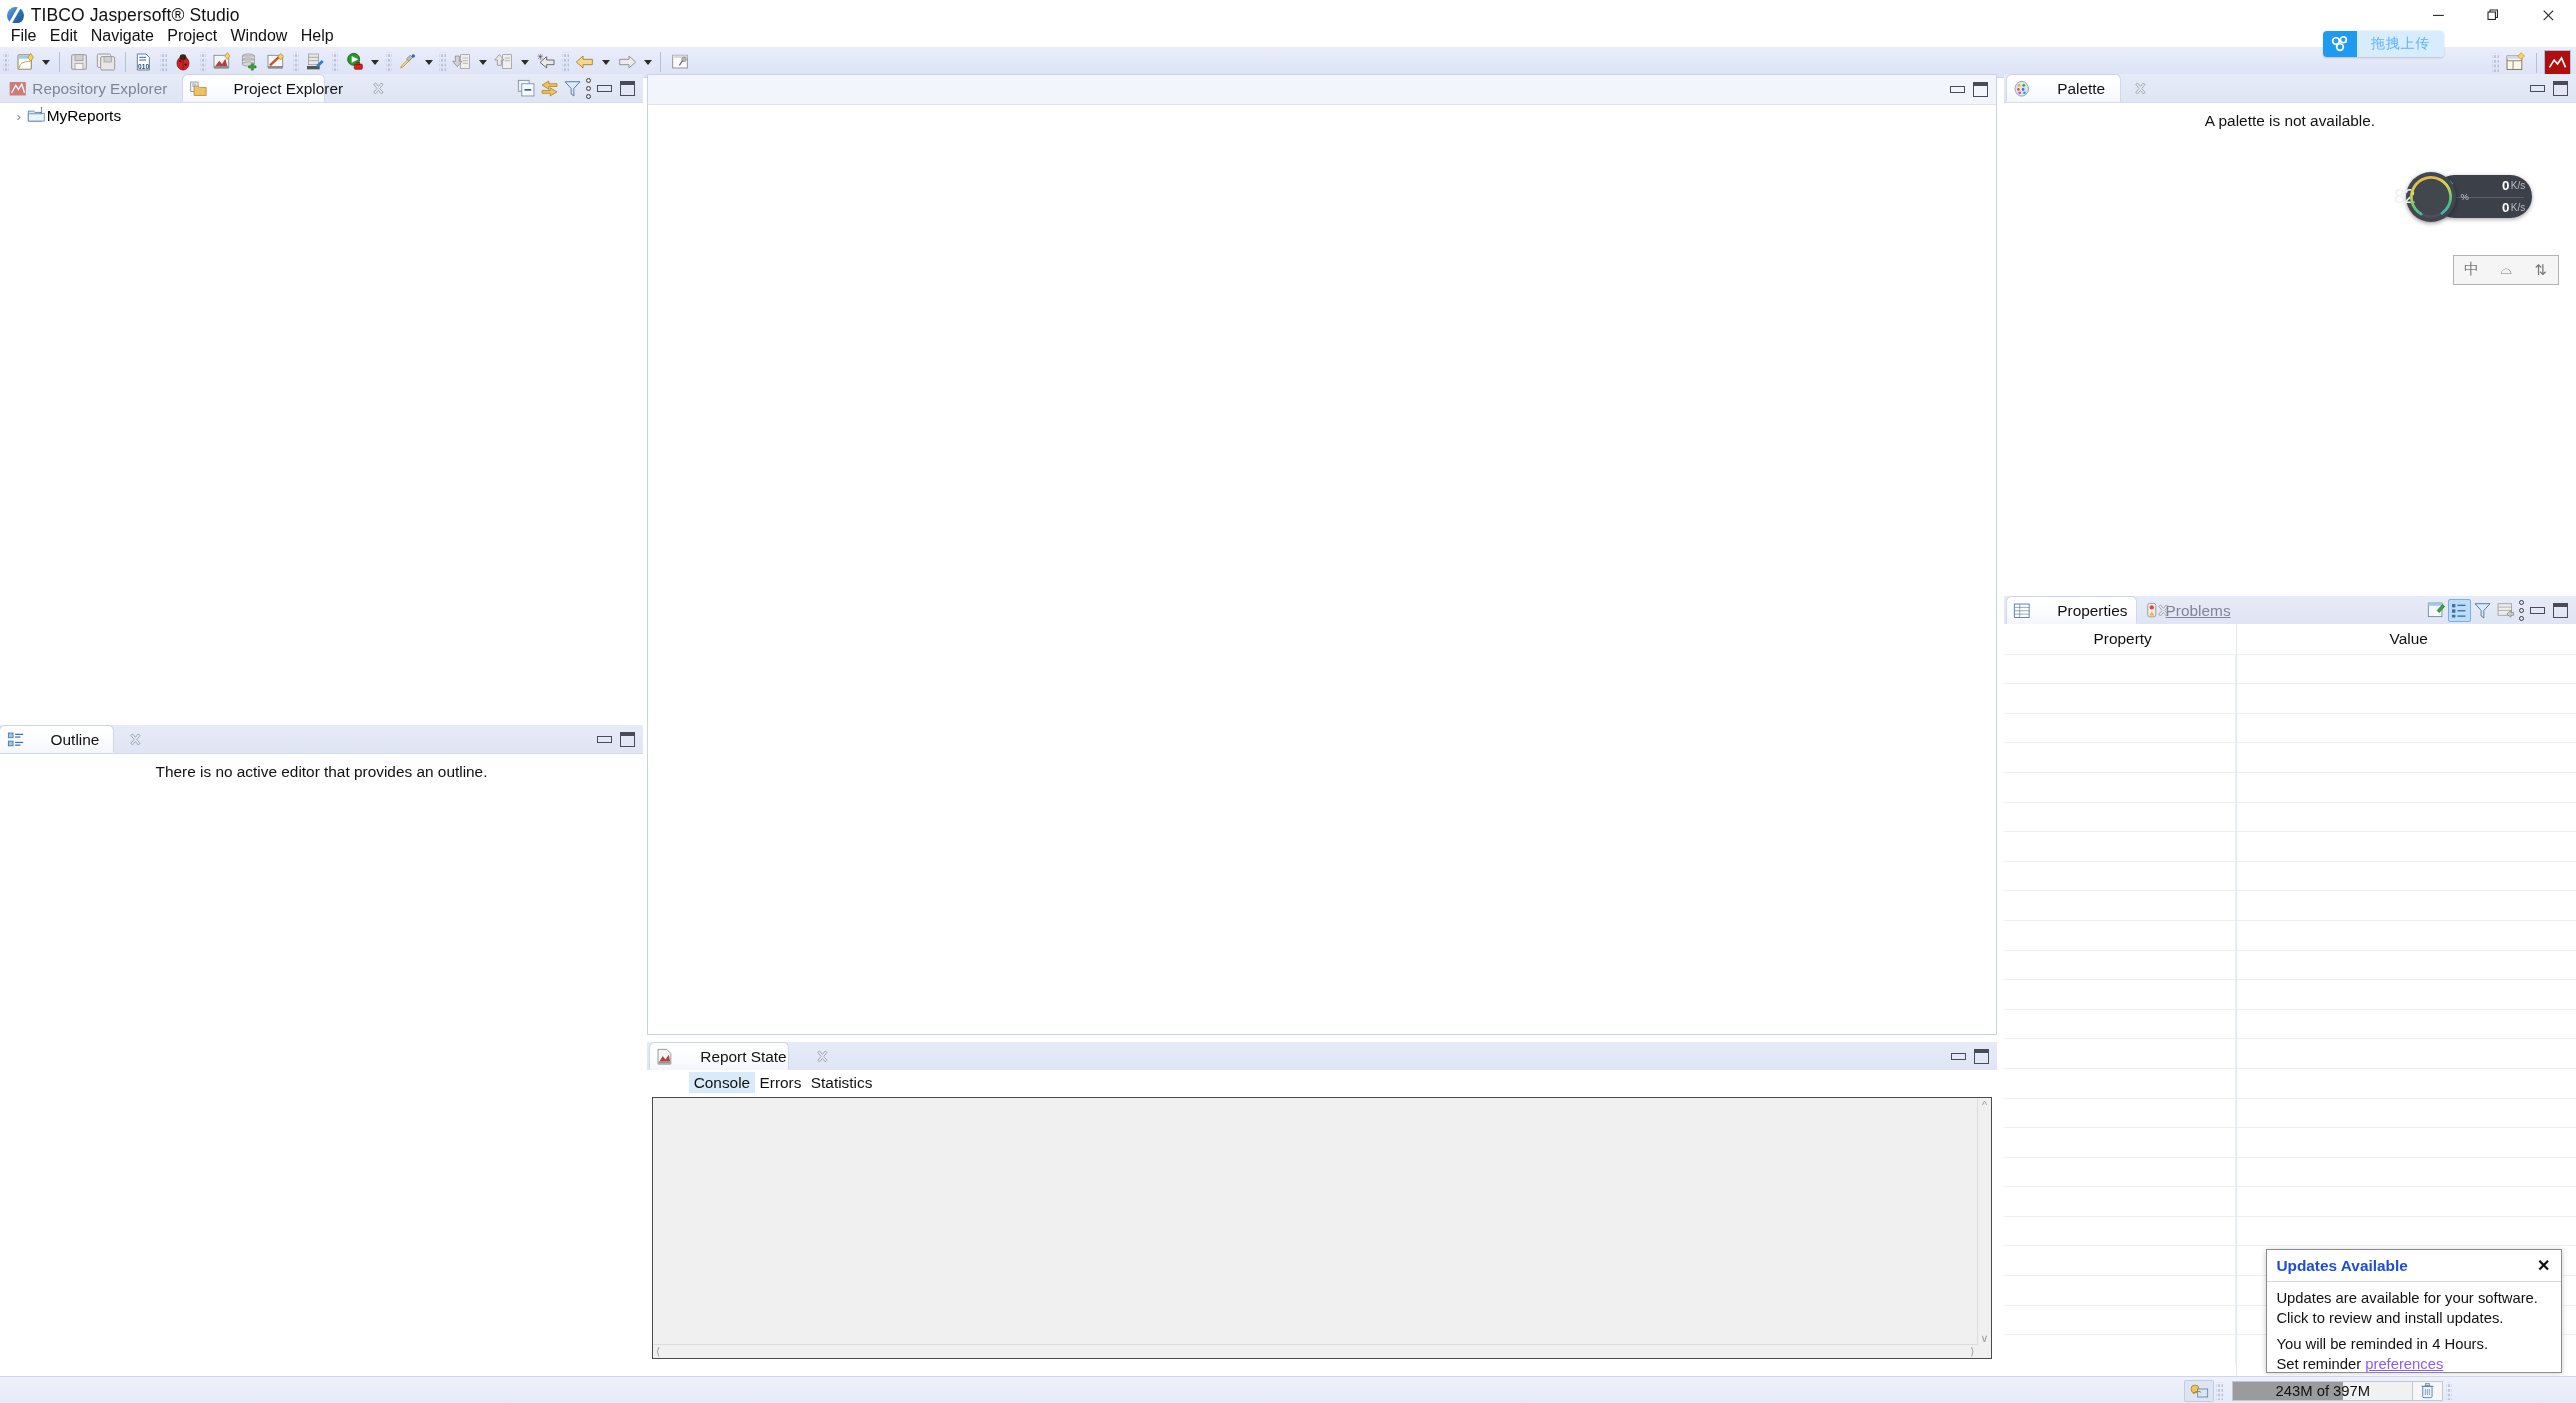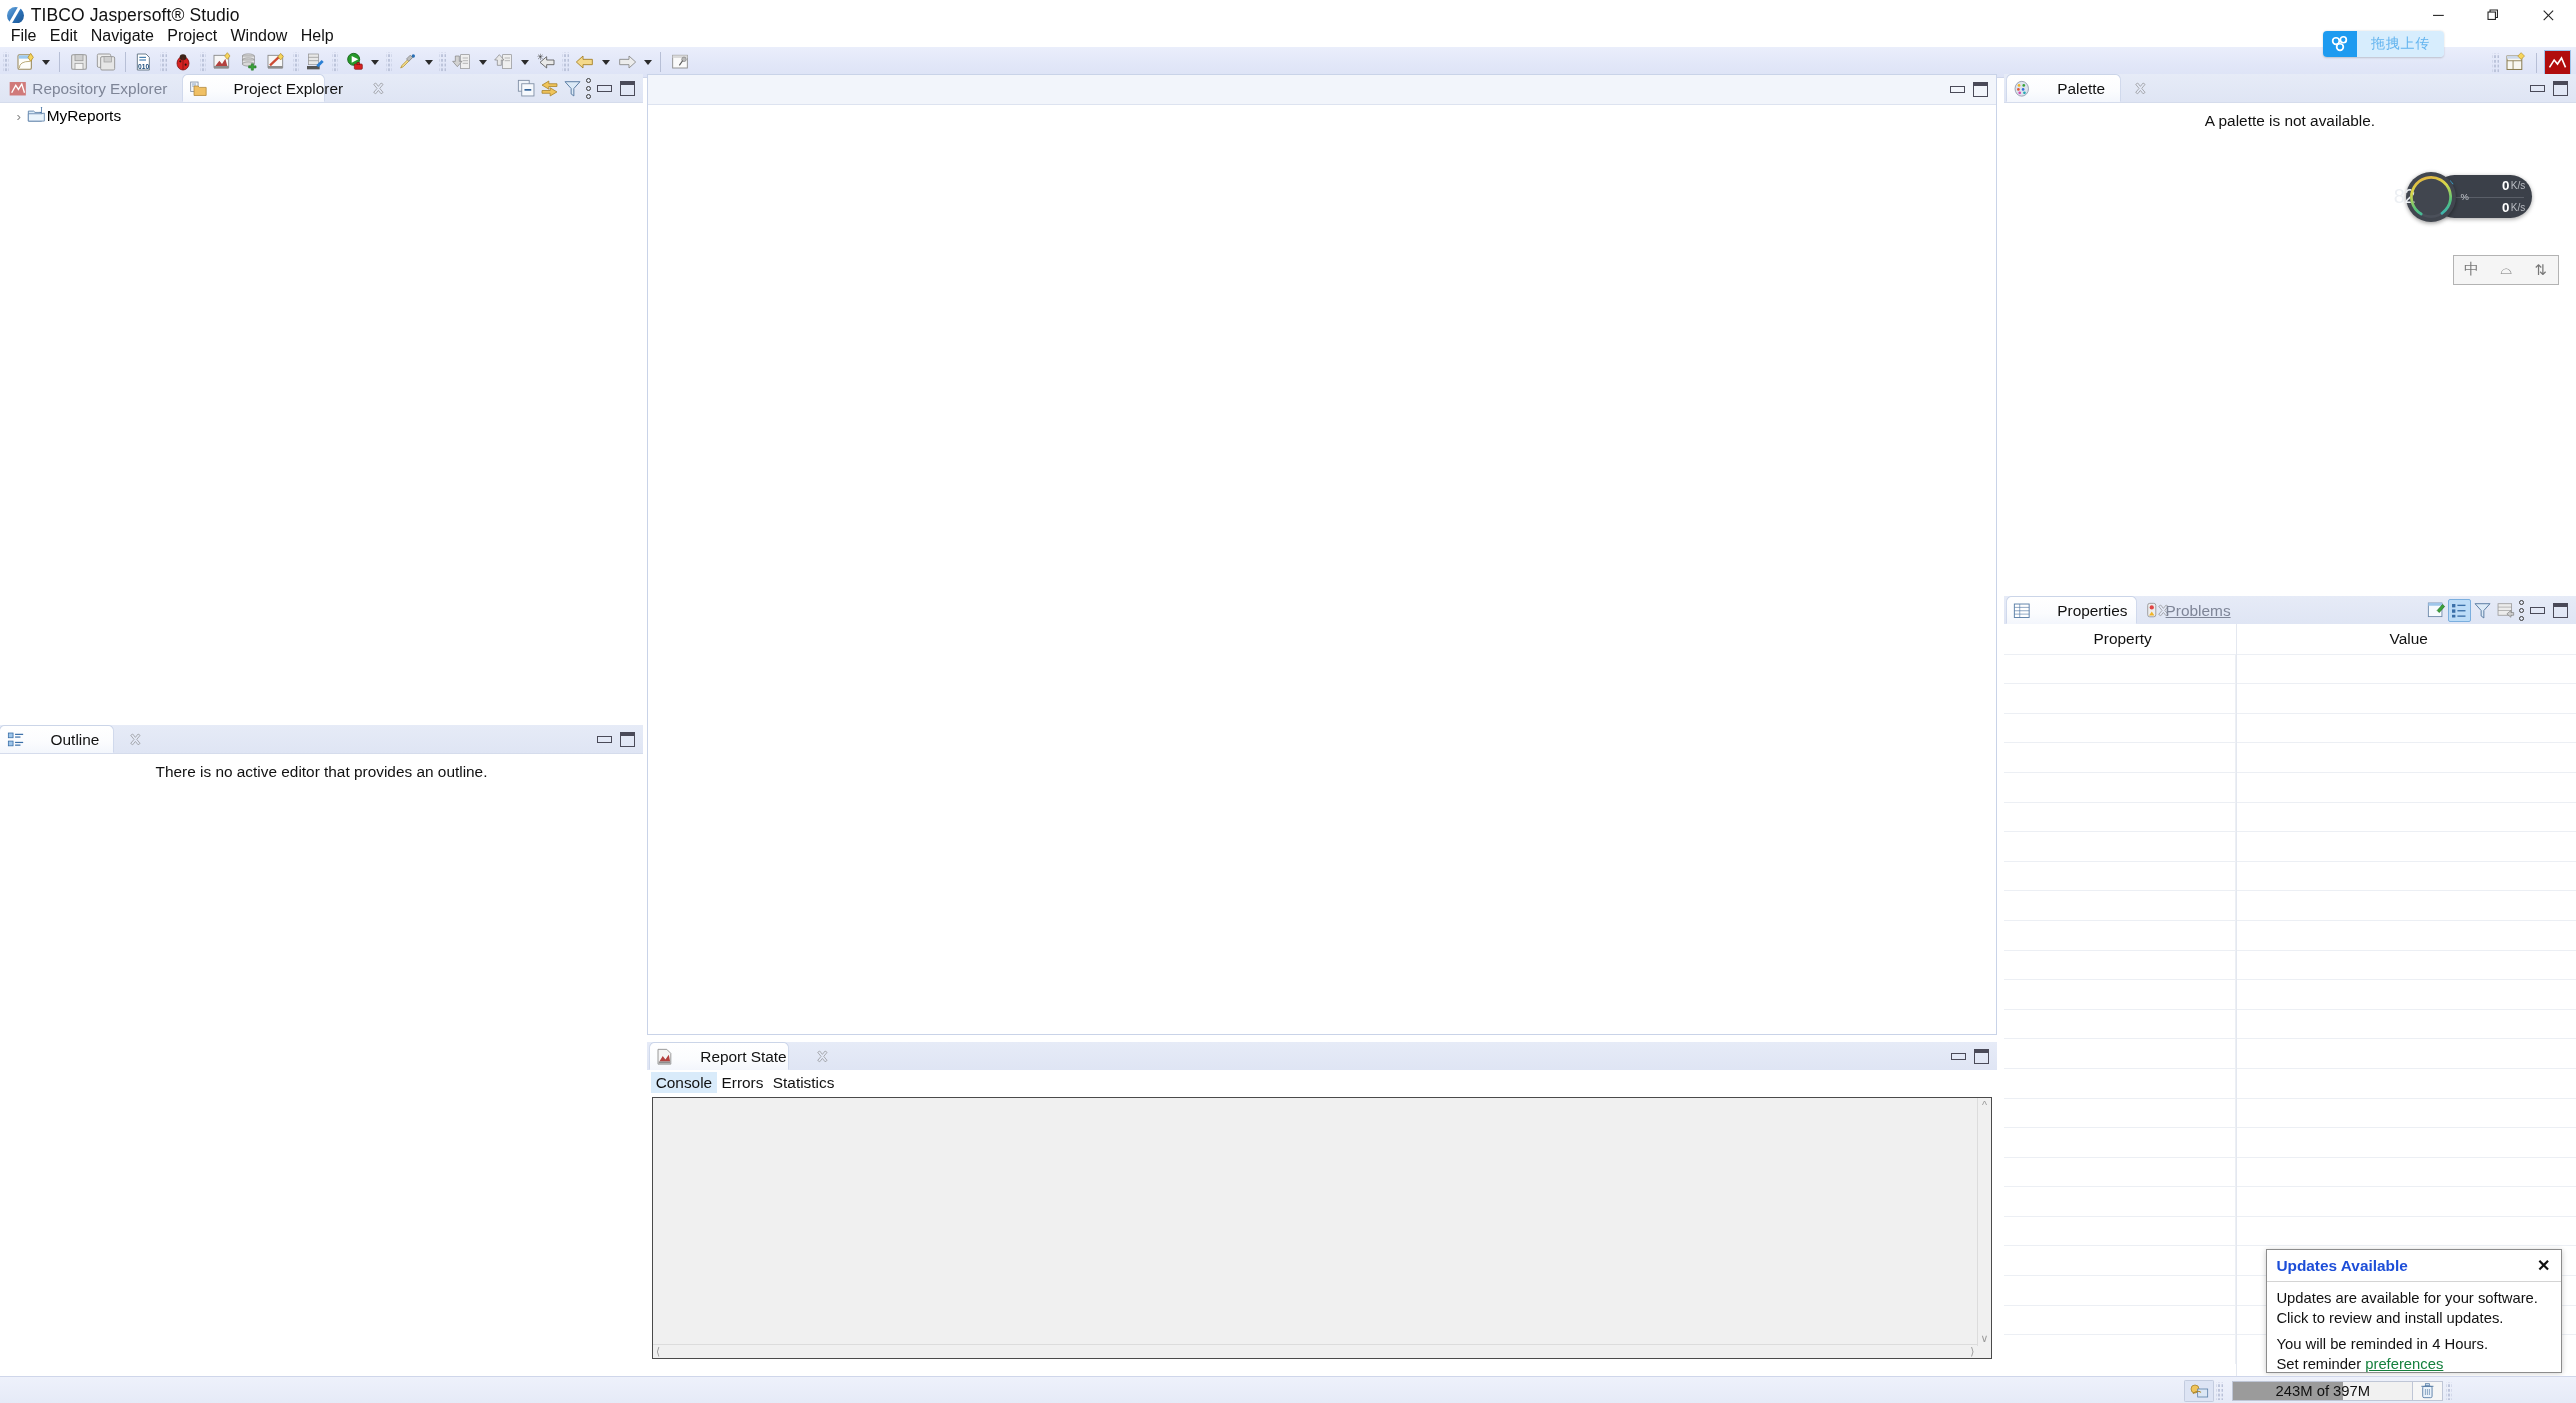--- a/index.html
+++ b/index.html
@@ -166,21 +166,21 @@
   .report-state {
     position: absolute; left: 647px; top: 1042px; width: 1350px; height: 322px;
   }
   .rs-subtabs {
     position: absolute; left: 0; top: 28px; height: 25.5px; display:flex; align-items:center;
     padding-left: 4px; gap: 0px;
   }
   .rs-subtab {
     font-size: 15.4px; color:#111; padding: 1.3px 4.7px;
   }
-  .rs-subtab.sel { background: #d9ebfa; }
+  .rs-subtab.sel { background: #d9ebfa; margin-left: 38px; }
   .console-box {
     position: absolute; left: 5.4px; top: 55px; right: 5.4px; bottom: 5.4px;
     border: 0.7px solid #4a4a4a; background: #f0f0f0;
   }
   .sbar-v {
     position:absolute; right:0; top:0; bottom:12px; width:13.4px; background:#f0f0f0;
     border-left:0.7px solid #dcdcdc; display:flex;flex-direction:column;justify-content:space-between;align-items:center;
   }
   .sbar-h {
     position:absolute; left:0; right:13.4px; bottom:0; height:13.4px; background:#f0f0f0;
@@ -246,21 +246,21 @@
     background: #ffffff; border: 0.7px solid #8c8c8c;
     box-shadow: 0 1.3px 5.4px rgba(0,0,0,.22);
   }
   .up-head {
     height: 32px; display:flex; align-items:center; justify-content:space-between;
     padding: 0 8px 0 9.4px; border-bottom: 0.7px solid #d4d4d4;
   }
   .up-title { font-size: 15.4px; font-weight: bold; color:#1d4ed8; }
   .up-close { font-size: 16px; font-weight:bold; color:#111; padding: 0 2.7px; }
   .up-body { padding: 6.7px 9.4px; font-size: 14.8px; color:#111; line-height: 1.35; }
-  .up-link { color: #15803d; text-decoration: underline; }
+  .up-link { color: #8b5cf6; text-decoration: underline; }
 
   
   .statusbar {
     position: absolute; left: 0; bottom: 0; width: 2576px; height: 28px;
     background: linear-gradient(180deg,#eef1fb 0%, #e5eaf7 100%);
     border-top: 0.7px solid #cfd6ea;
   }
   .mem-wrap {
     position:absolute; right: 121px; top: 3.4px; height: 21.5px; display:flex; align-items:center;
   }

